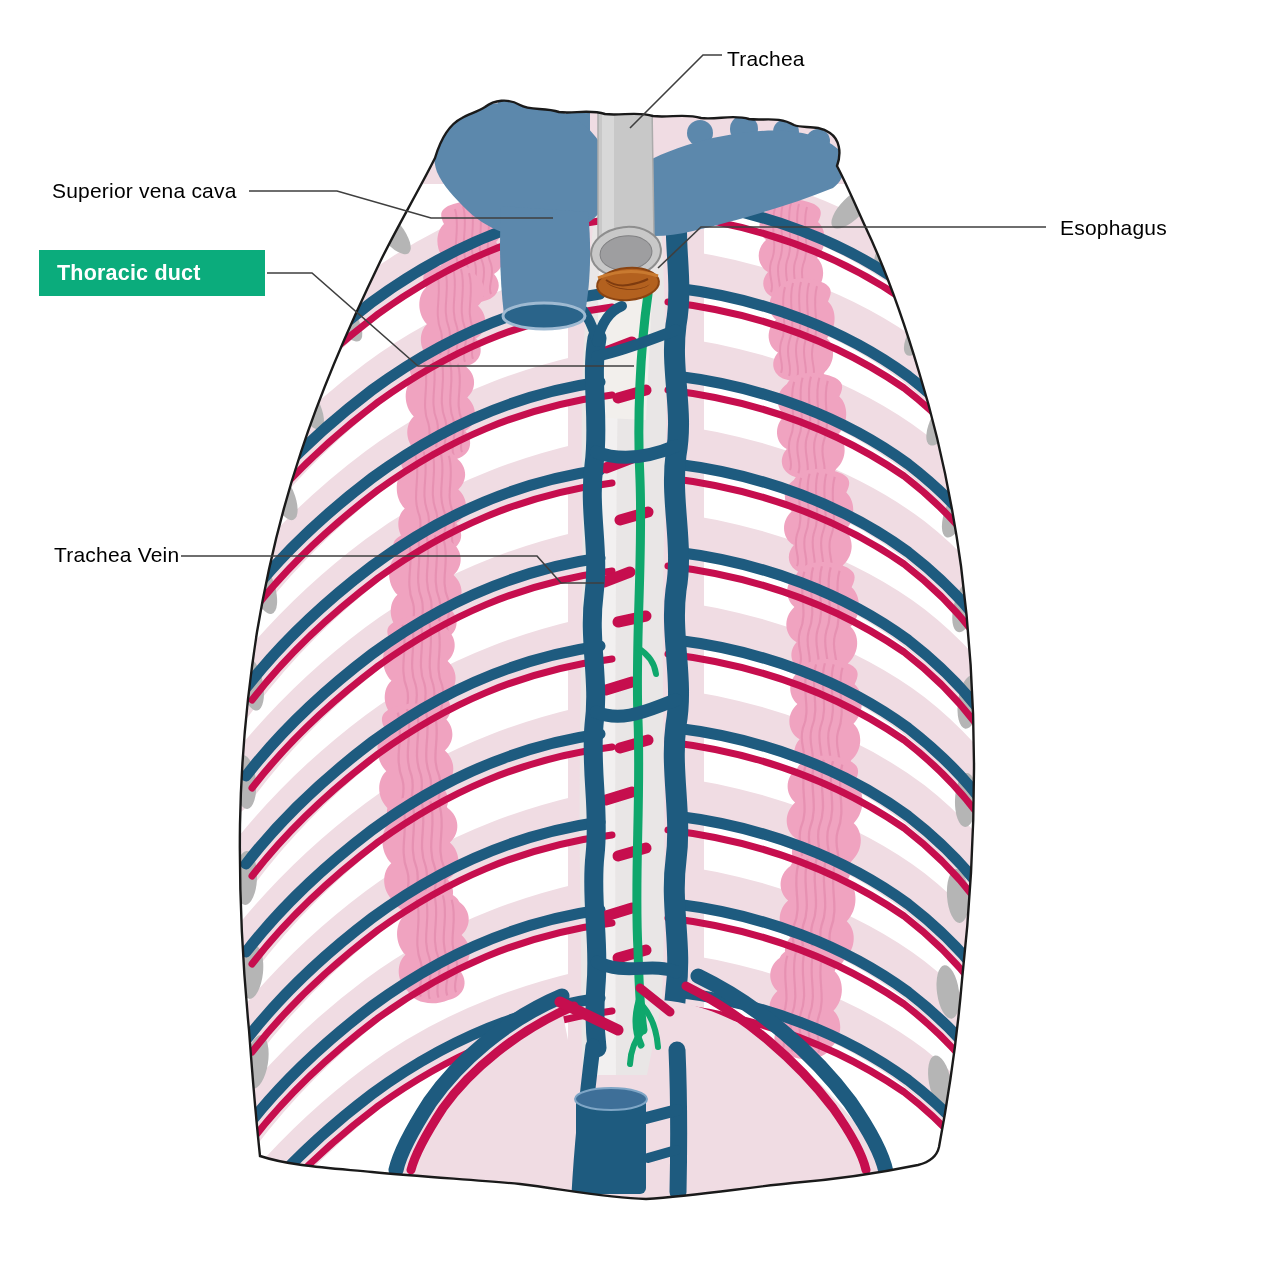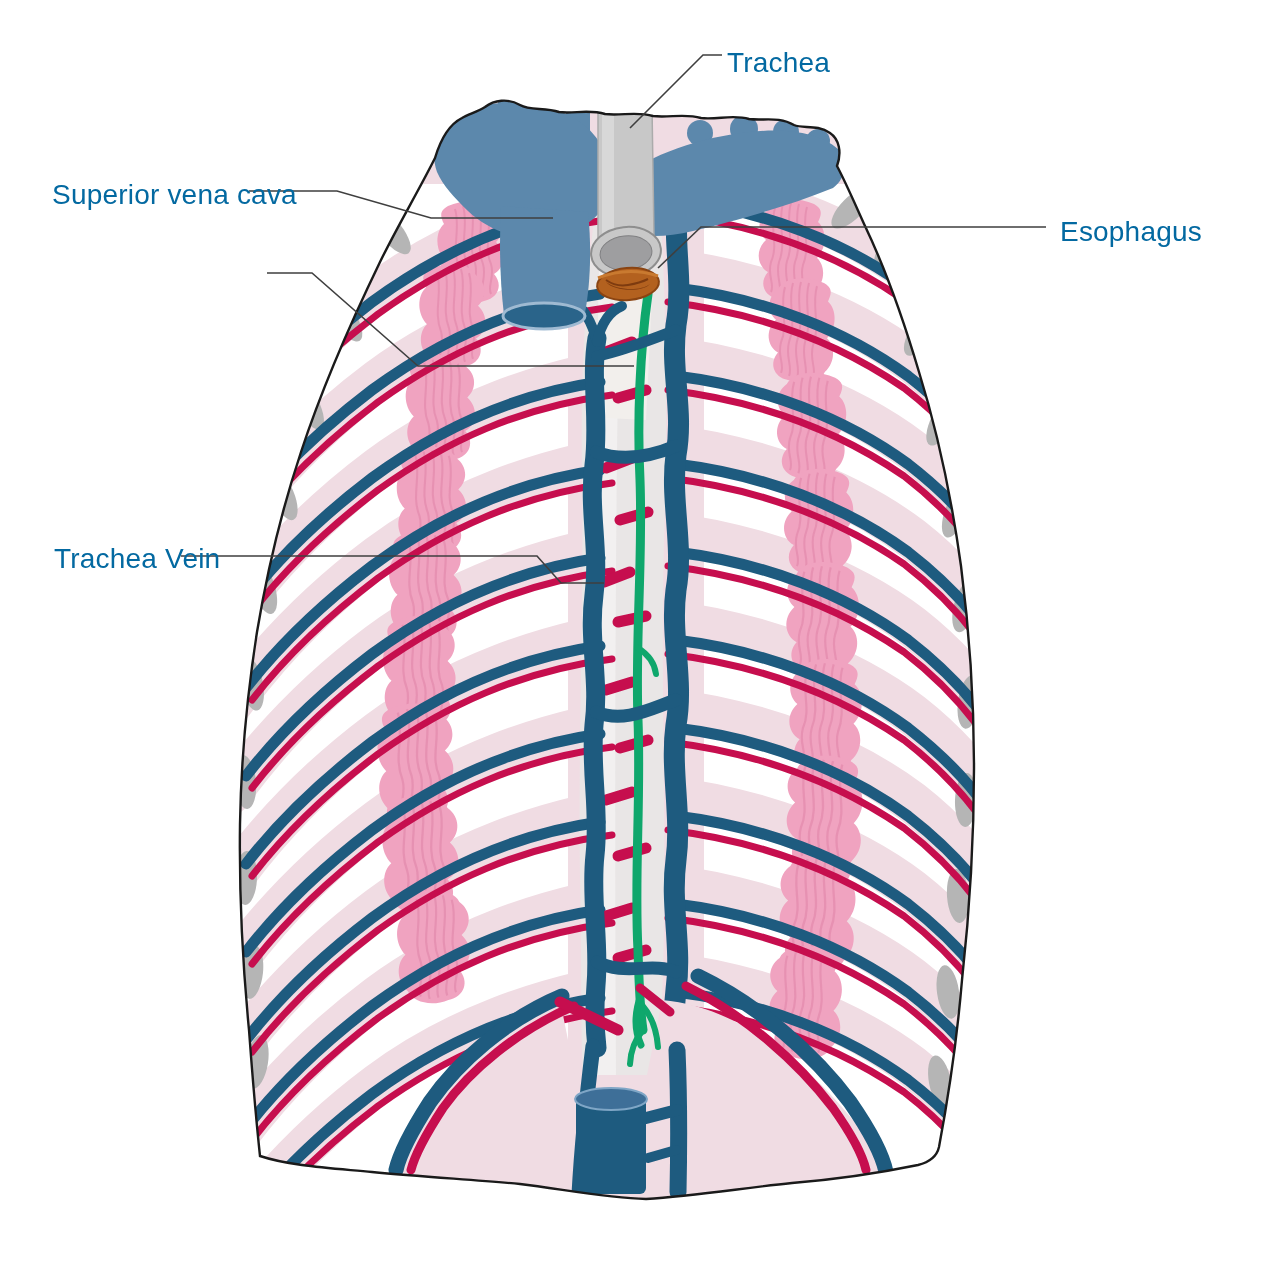--- a/index.html
+++ b/index.html
@@ -2,21 +2,21 @@
 <html><head>
 <meta charset="utf-8">
 <style>
   html,body{margin:0;padding:0;background:#ffffff;}
   .stage{
     position:relative;width:1280px;height:1280px;background:#ffffff;overflow:hidden;
     font-family:"Liberation Sans", sans-serif;
   }
   .stage svg{position:absolute;left:0;top:0;}
   .diagram-label{
-    position:absolute;font-size:28px;color:#0369a1;letter-spacing:0.2px;white-space:nowrap;
+    position:absolute;font-size:21px;color:#000000;letter-spacing:0.2px;white-space:nowrap;
   }
   .highlight-box{
     position:absolute;left:39px;top:250px;width:226px;height:46px;
     background:#0BAC7C;display:flex;align-items:center;
   }
   .highlight-box .hl-text{
     color:#ffffff;font-weight:bold;font-size:21.5px;padding-left:18px;letter-spacing:0.2px;
   }
 </style>
 </head>
@@ -276,16 +276,19 @@
     <polyline points="630,128 703,55 722,55"></polyline>
     <polyline points="249,191 337,191 431,218 553,218"></polyline>
     <polyline points="267,273 312,273 418,366 634,366"></polyline>
     <polyline points="658,268 701,227 1046,227"></polyline>
     <polyline points="181,556 537,556 561,583 604,583"></polyline>
   </g>
 </svg>
 
 <div class="diagram-label" style="left:727px;top:47px;">Trachea</div>
 <div class="diagram-label" style="left:52px;top:179px;">Superior vena cava</div>
+<div class="highlight-box">
+  <span class="hl-text">Thoracic duct</span>
+</div>
 <div class="diagram-label" style="left:1060px;top:216px;">Esophagus</div>
 <div class="diagram-label" style="left:54px;top:543px;">Trachea Vein</div>
 
 </div>
 
 </body></html>

